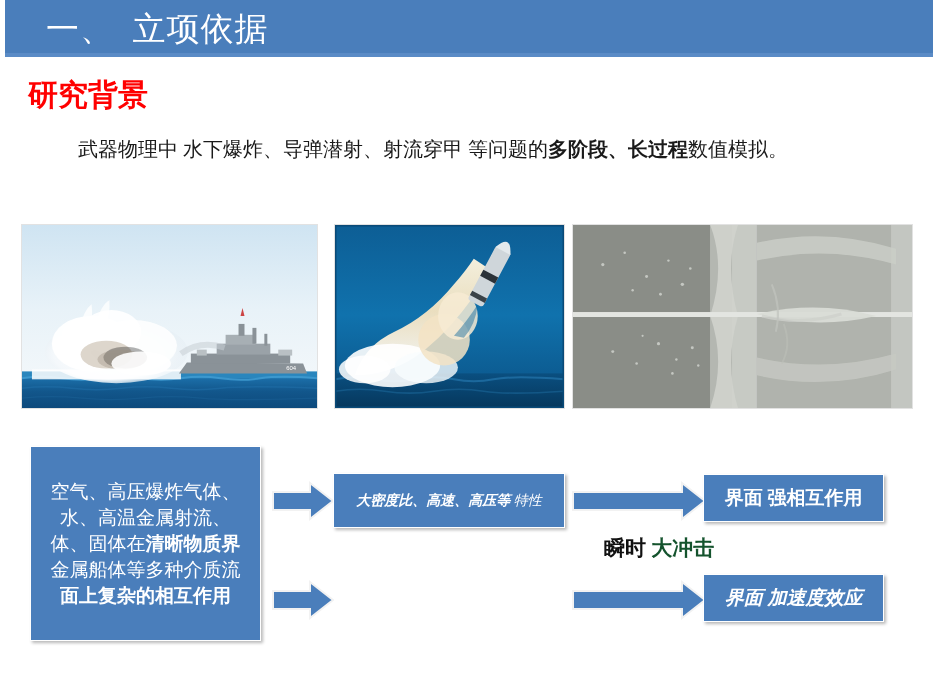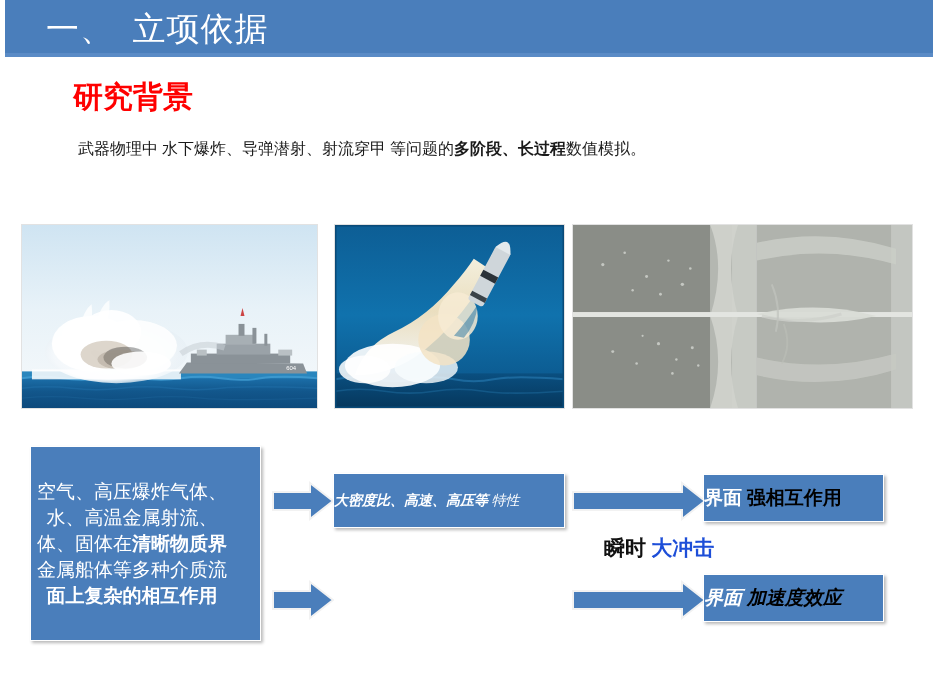--- a/index.html
+++ b/index.html
@@ -25,48 +25,47 @@
   }
   .header-underline{
     position:absolute;left:5px;top:53px;width:928px;height:4px;
     background:#5a8bc6;
   }
 
   
   .section-title{
     position:absolute;left:28px;top:78px;
     font-size:30px;color:#ff0000;font-weight:700;
-    font-family:Liberation Sans, sans-serif;
+    font-family:Liberation Mono, monospace;
     line-height:38px;
-    margin-left:45px;
   }
 
   
   .para{
     position:absolute;left:26px;top:133px;width:886px;
-    font-size:16px;color:#1a1a1a;line-height:32px;
+    font-size:20px;color:#1a1a1a;line-height:32px;
     font-family:"Liberation Serif","DejaVu Serif",serif;
     text-indent:52px;
   }
   .para b{font-weight:700;}
 
   
   .photo{position:absolute;overflow:hidden;border:1px solid #e2e2e2;box-sizing:border-box;}
   .photo svg{display:block;width:100%;height:100%;}
   #photo1{left:21px;top:224px;width:297px;height:185px;}
   #photo2{left:334px;top:224px;width:231px;height:185px;}
   #photo3{left:572px;top:224px;width:341px;height:185px;}
 
   
   .dbox{
     position:absolute;box-sizing:border-box;
     background:#4a7ebb;
     border:1px solid #ffffff;
     box-shadow:2px 2px 3px rgba(0,0,0,.28);
-    display:flex;align-items:center;justify-content:flex-start;
+    display:flex;align-items:center;justify-content:center;
     text-align:center;color:#ffffff;
     font-family:"Liberation Serif","DejaVu Serif",serif;
   }
   #box-left{
     left:30px;top:446px;width:231px;height:195px;
     font-size:19px;line-height:26px;padding:4px 6px;
   }
   #box-left .t{display:block;}
   #box-left b{font-weight:700;}
 
@@ -83,40 +82,40 @@
   #box-right-top{
     left:703px;top:474px;width:181px;height:48px;
     font-size:19px;
   }
   #box-right-bot{
     left:703px;top:574px;width:181px;height:48px;
     font-size:19px;
     font-style:italic;
   }
   .ifacelbl{color:#ffffff;font-weight:700;}
-  .ifaceval{color:#000000;font-weight:700;}
+  .ifaceval{color:#ffffff;font-weight:700;}
 
   
   .arrow{position:absolute;}
   .arrow svg{display:block;}
   #arrow-a{left:272px;top:480px;width:62px;height:42px;}
   #arrow-b{left:272px;top:579px;width:62px;height:42px;}
   #arrow-c{left:572px;top:480px;width:134px;height:42px;}
   #arrow-d{left:572px;top:579px;width:134px;height:42px;}
 
   
   .annot{
     position:absolute;font-size:21px;font-weight:700;
     font-family:"Liberation Serif","DejaVu Serif",serif;
     white-space:nowrap;
   }
   #annot-1{left:604px;top:534px;}
   #annot-2{left:585px;top:642px;}
   .annot .k{color:#111111;}
-  .annot .v{color:#1d4ed8;margin-top:44px;}
+  .annot .v{color:#14532d;margin-top:44px;}
 </style>
 </head>
 <body>
 
 <div id="slide">
 
   <div class="header-bar"></div>
   <div class="header-underline"></div>
   <div class="header-title">一、  立项依据</div>
 

